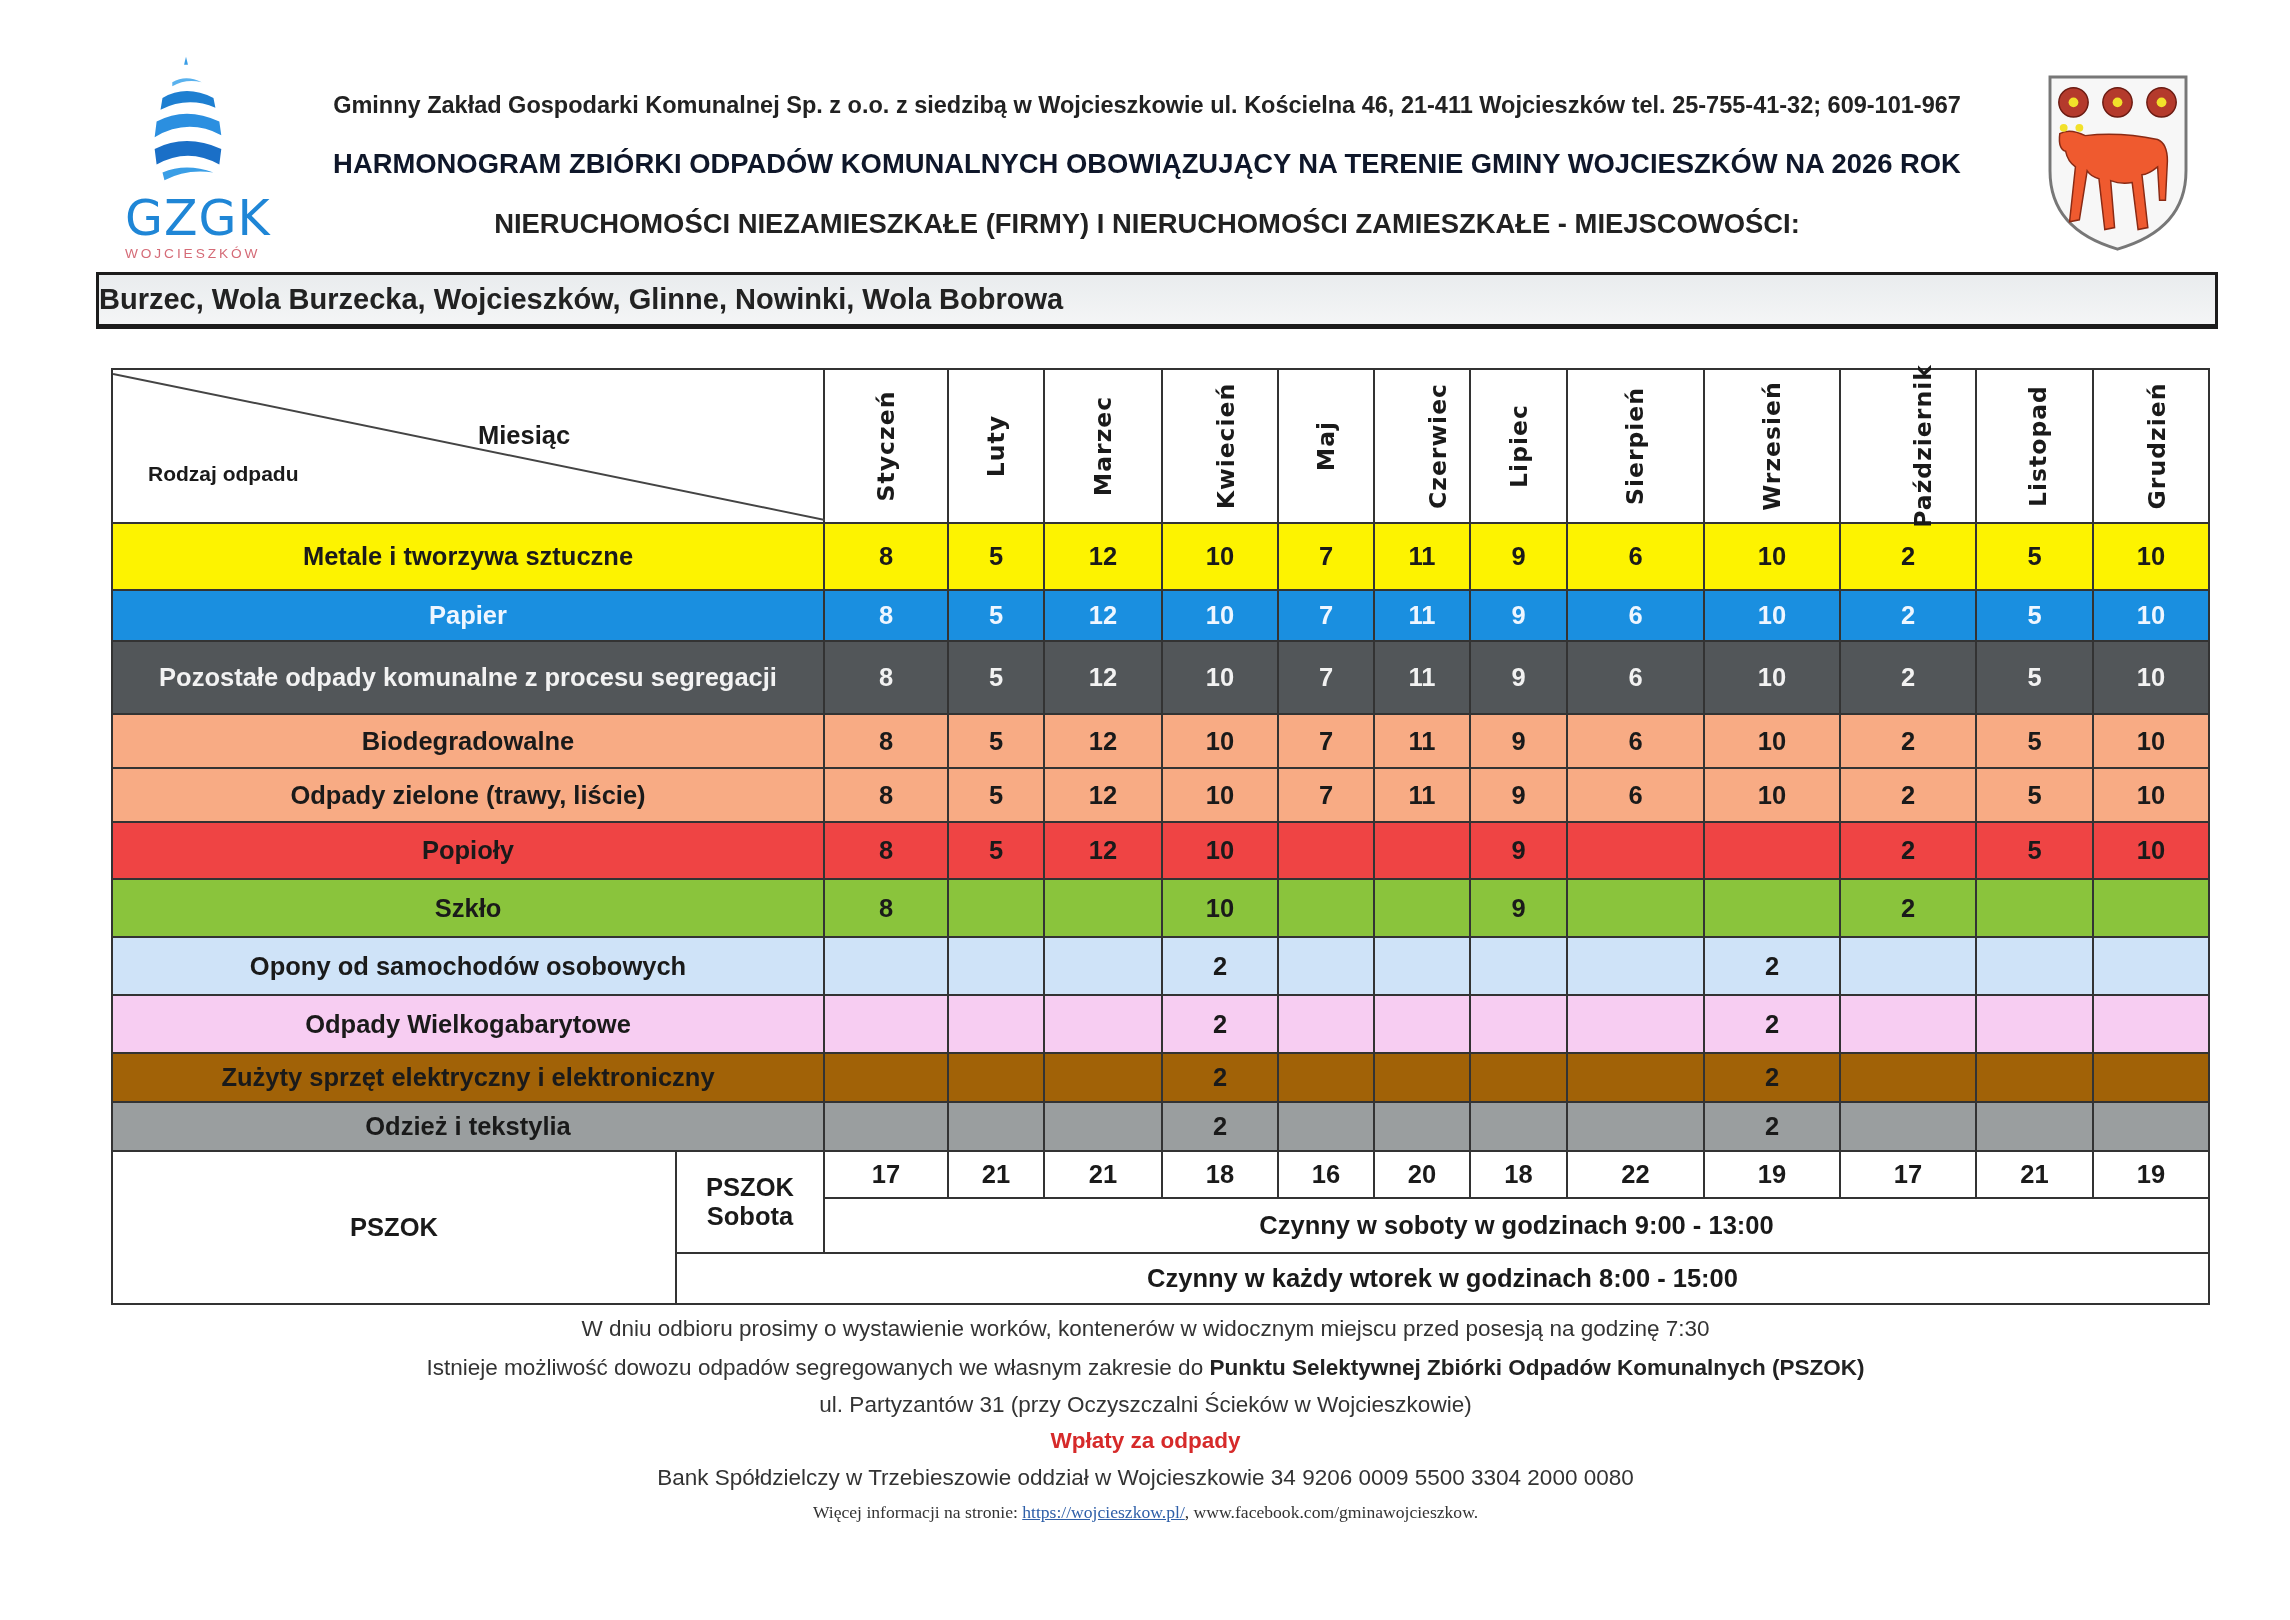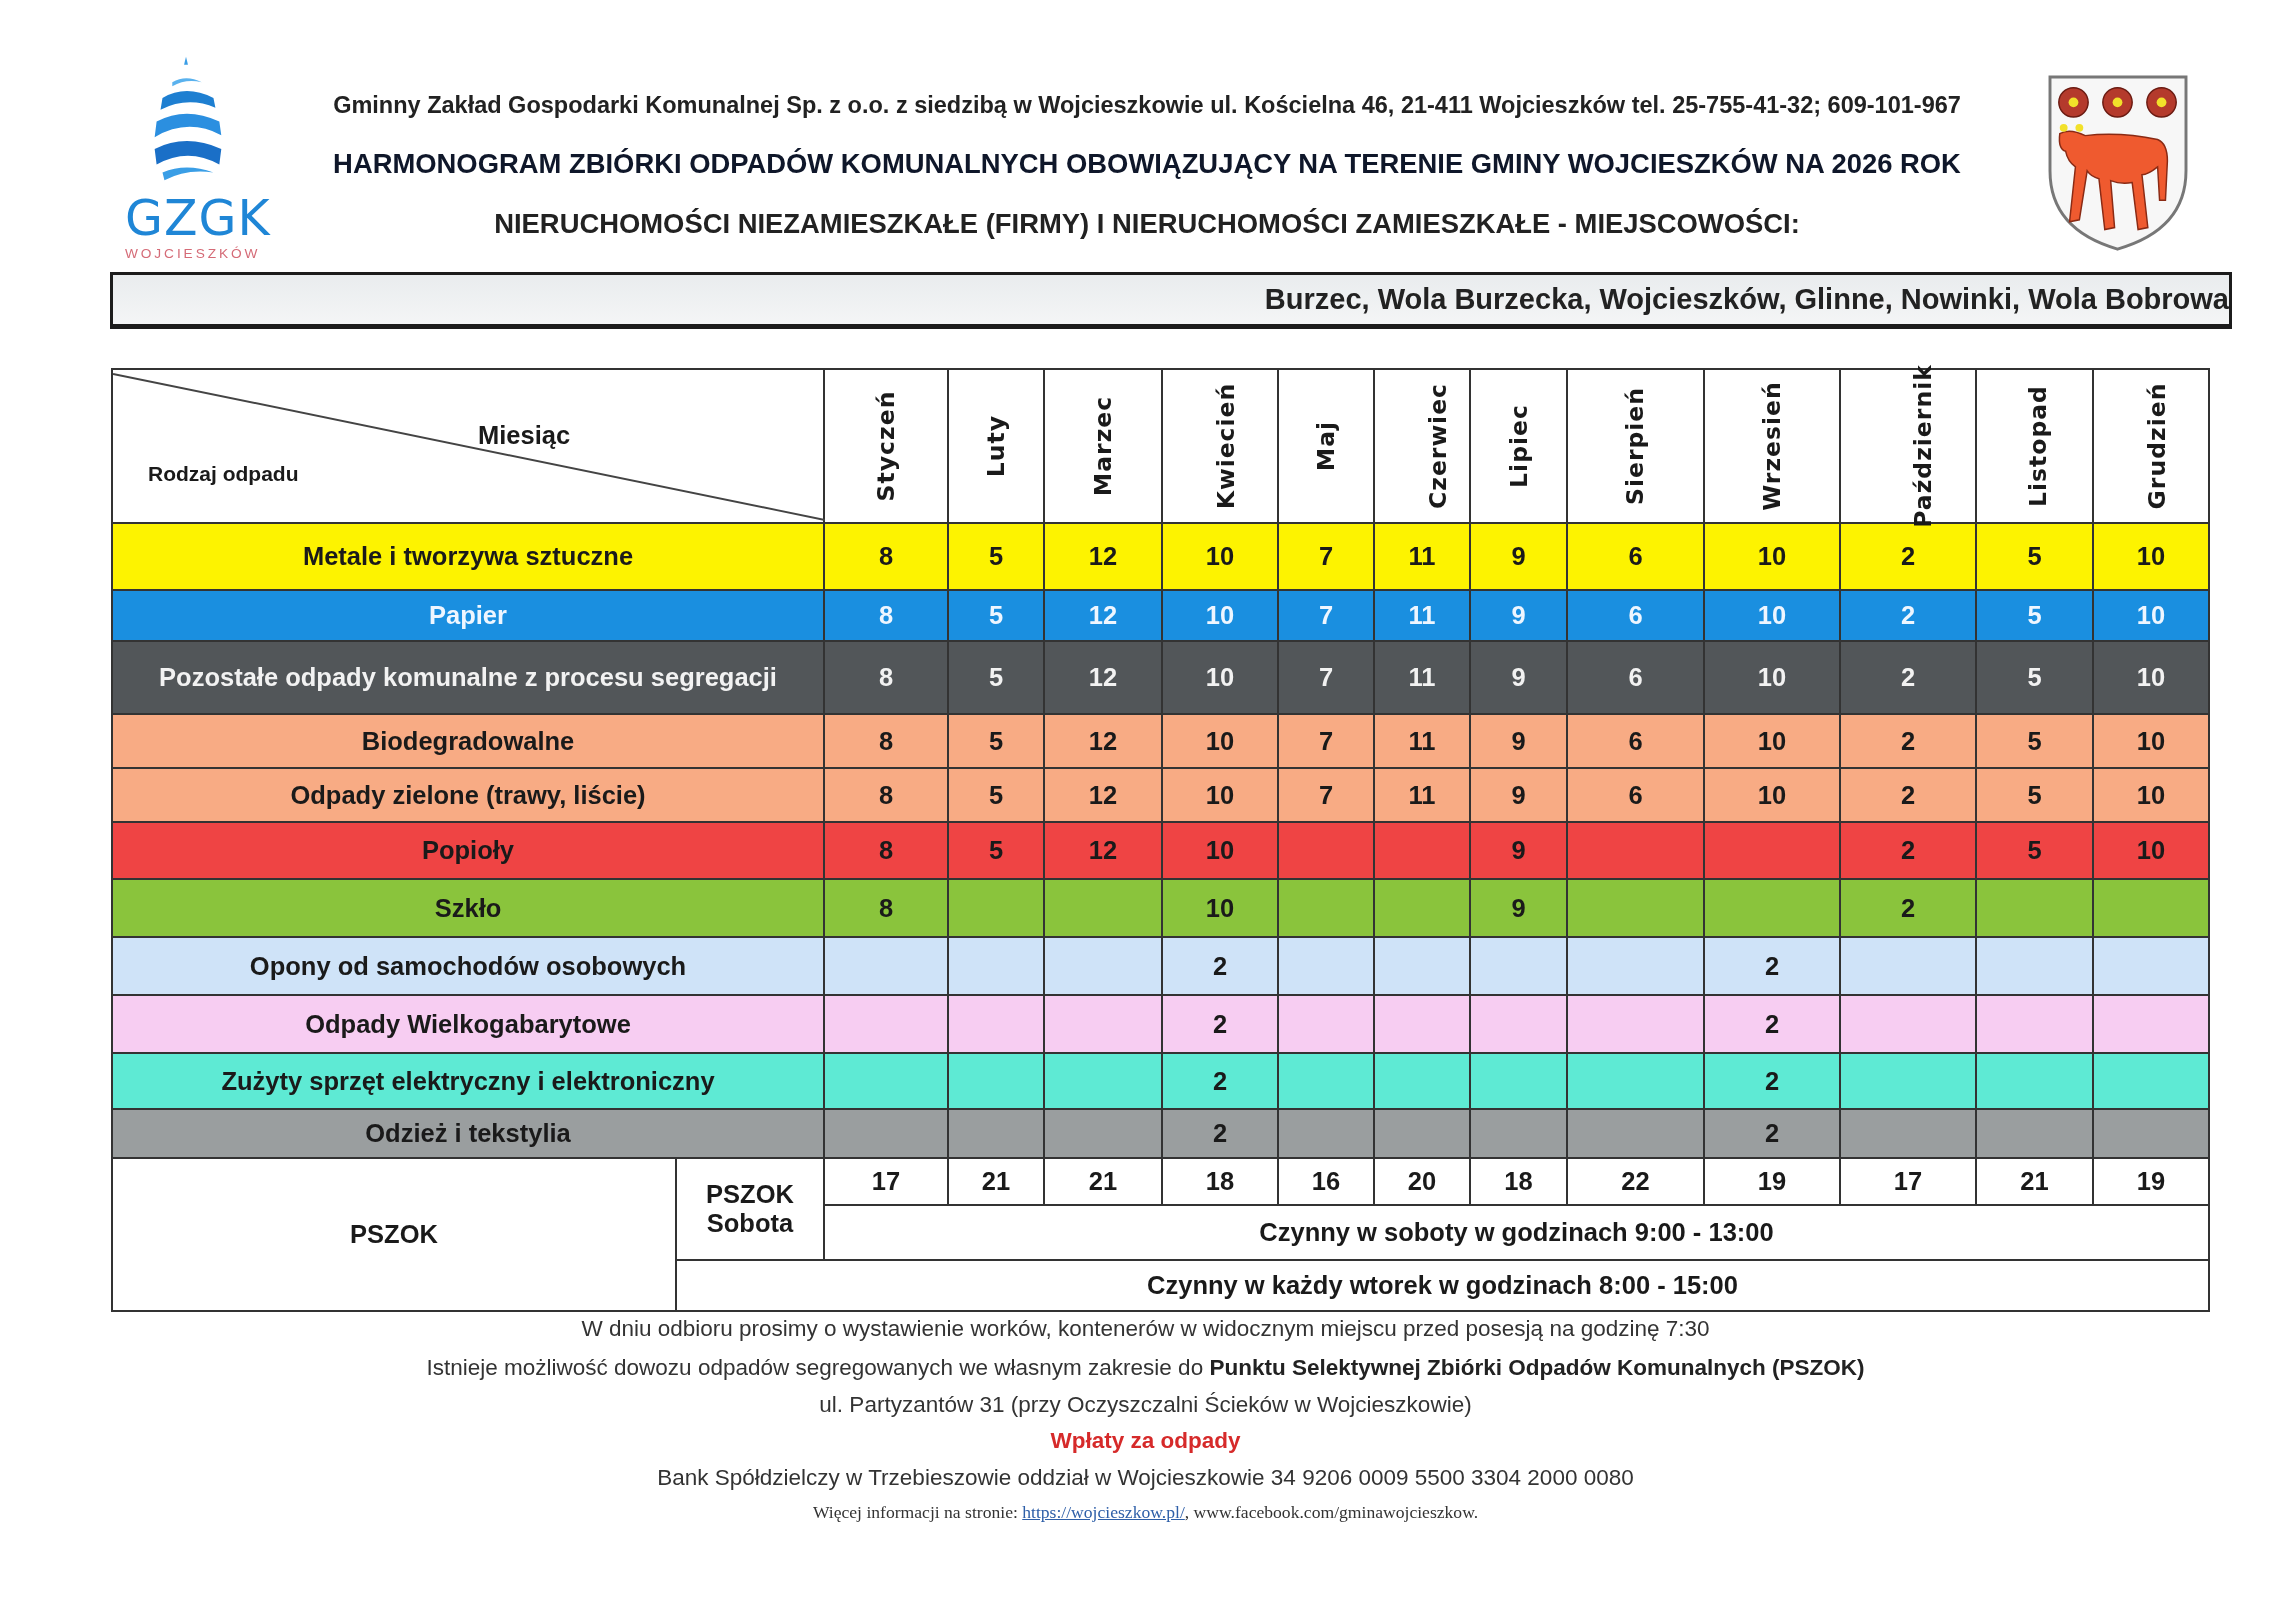--- a/index.html
+++ b/index.html
@@ -11,21 +11,21 @@
   .logo-text { position:absolute; left:0; top:145px; width:123px; text-align:center; font-family:"DejaVu Sans", sans-serif; font-size:49px; font-weight:normal; color:#1f86d6; letter-spacing:1px; line-height:54px; }
   .logo-sub { position:absolute; left:0; top:199px; width:123px; font-size:13.7px; color:#d56b77; letter-spacing:2.9px; }
   
   .hdr { position:absolute; left:255px; width:1784px; text-align:center; white-space:nowrap; }
   #hdr-company { top:92px; font-size:23.5px; font-weight:bold; color:#222; }
   #hdr-title { top:148px; font-size:27.4px; font-weight:bold; color:#0f172a; }
   #hdr-sub { top:208px; font-size:27.4px; font-weight:bold; color:#222; }
   
   #crest { left:2042px; top:73px; width:152px; height:181px; }
   
-  #locbar { left:110px; top:272px; width:2116px; height:49px; border:3.9px solid #1c1c1c; border-bottom-width:5.9px; background:linear-gradient(#e9ecee,#f4f5f6); text-align:right; font-weight:bold; font-size:29px; line-height:49px; color:#222; }
+  #locbar { left:96px; top:272px; width:2116px; height:49px; border:3.9px solid #1c1c1c; border-bottom-width:5.9px; background:linear-gradient(#e9ecee,#f4f5f6); text-align:left; font-weight:bold; font-size:29px; line-height:49px; color:#222; }
   
   #sched { left:111px; top:368px; width:2097px; border-collapse:collapse; table-layout:fixed; font-weight:bold; }
   #sched td, #sched th { border:2px solid #333; padding:0; text-align:center; vertical-align:middle; }
   #sched th { background:#fff; height:152px; }
   .mhead { display:inline-block; transform:rotate(-90deg); white-space:nowrap; font-size:23.5px; font-weight:bold; letter-spacing:1px; font-family:"DejaVu Sans", sans-serif; }
   .corner { position:relative; height:152px; }
   .corner svg { position:absolute; left:0; top:0; }
   .corner .miesiac { position:absolute; left:365px; top:51px; font-size:25.5px; font-weight:bold; }
   .corner .rodzaj { position:absolute; left:35px; top:92px; font-size:21px; font-weight:bold; }
   .rlabel { font-size:25.5px; }
@@ -256,21 +256,21 @@
         <td class="cell">2</td>
         <td class="cell"></td>
         <td class="cell"></td>
         <td class="cell"></td>
         <td class="cell"></td>
         <td class="cell">2</td>
         <td class="cell"></td>
         <td class="cell"></td>
         <td class="cell"></td>
       </tr>
-      <tr style="background: #5eead4; color: rgb(26, 26, 26); height: 56px;">
+      <tr style="background: #a16207; color: rgb(26, 26, 26); height: 49px;">
         <td colspan="2" class="rlabel">Zużyty sprzęt elektryczny i elektroniczny</td>
         <td class="cell"></td>
         <td class="cell"></td>
         <td class="cell"></td>
         <td class="cell">2</td>
         <td class="cell"></td>
         <td class="cell"></td>
         <td class="cell"></td>
         <td class="cell"></td>
         <td class="cell">2</td>

